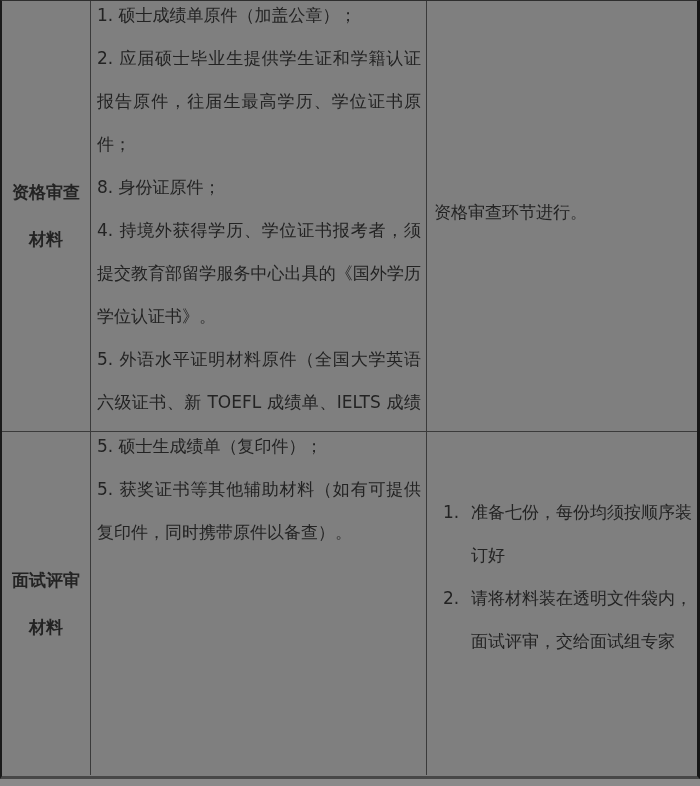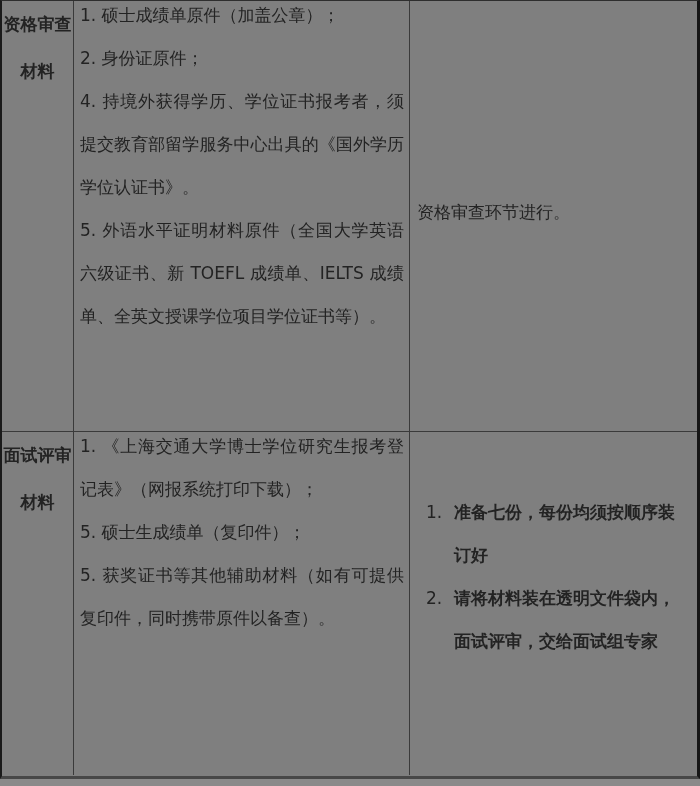--- a/index.html
+++ b/index.html
@@ -24,74 +24,74 @@
     border-top:1px solid #2e2e2e;
     border-left:2px solid var(--outer-border,#1a1a1a);
     border-right:3px solid #161616;
     border-bottom:3px solid #474747;
   }
   .row{display:flex;width:100%;}
   .row1{height:431px;border-bottom:1px solid var(--inner-border,#3a3a3a);}
   .row2{height:343px;}
   .cell{height:100%;overflow:hidden;}
   .head{
-    width:72px;
+    width:89px;
     border-right:1px solid var(--inner-border,#3a3a3a);
-    display:flex;flex-direction:column;align-items:center;
+    display:flex;flex-direction:column;justify-content:center;align-items:center;
     font-weight:bold;line-height:47px;text-align:center;
   }
   .mid{
     width:336px;
     border-right:1px solid var(--inner-border,#3a3a3a);
     padding:0 5px 0 6px;
   }
   .mid .list{margin-top:-7px;}
   .para{line-height:43px;text-align:justify;}
   .note-center{
     flex:1;display:flex;align-items:center;
     padding:0 12px 0 7px;line-height:43px;
   }
   .note-center span{transform:translateY(-4px);}
   .notes-cell{flex:1;padding:59px 0 0 16px;line-height:43px;}
   .note-item{display:flex;}
   .note-num{flex:0 0 28px;}
-  .note-text{flex:1;max-width:222px;font-weight:bold;}
+  .note-text{flex:1;max-width:222px;}
 </style>
 </head>
 <body>
 
 <div class="page">
   <div class="doc-table">
 
     <div class="row row1">
       <div class="cell head">
         <span class="head-line">资格审查</span>
         <span class="head-line">材料</span>
       </div>
       <div class="cell mid">
         <div class="list">
             <div class="para">1. 硕士成绩单原件（加盖公章）；</div>
-            <div class="para">2. 身份证原件；</div>
+            <div class="para">2. 应届硕士毕业生提供学生证和学籍认证报告原件，往届生最高学历、学位证书原件；</div>
+            <div class="para">8. 身份证原件；</div>
             <div class="para">4. 持境外获得学历、学位证书报考者，须提交教育部留学服务中心出具的《国外学历学位认证书》。</div>
             <div class="para">5. 外语水平证明材料原件（全国大学英语六级证书、新 TOEFL 成绩单、IELTS 成绩单、全英文授课学位项目学位证书等）。</div>
           </div>
       </div>
       <div class="cell note-center">
         <span>资格审查环节进行。</span>
       </div>
     </div>
 
     <div class="row row2">
       <div class="cell head">
         <span class="head-line">面试评审</span>
         <span class="head-line">材料</span>
       </div>
       <div class="cell mid">
         <div class="list">
-            <div class="para">1. 《上海交通大学博士学位研究生报考登记表》（网报系统打印下载）；</div>
             <div class="para">5. 硕士生成绩单（复印件）；</div>
             <div class="para">5. 获奖证书等其他辅助材料（如有可提供复印件，同时携带原件以备查）。</div>
           </div>
       </div>
       <div class="cell notes-cell">
         <div>
             <div class="note-item">
               <span class="note-num">1.</span>
               <span class="note-text">准备七份，每份均须按顺序装订好</span>
             </div>

